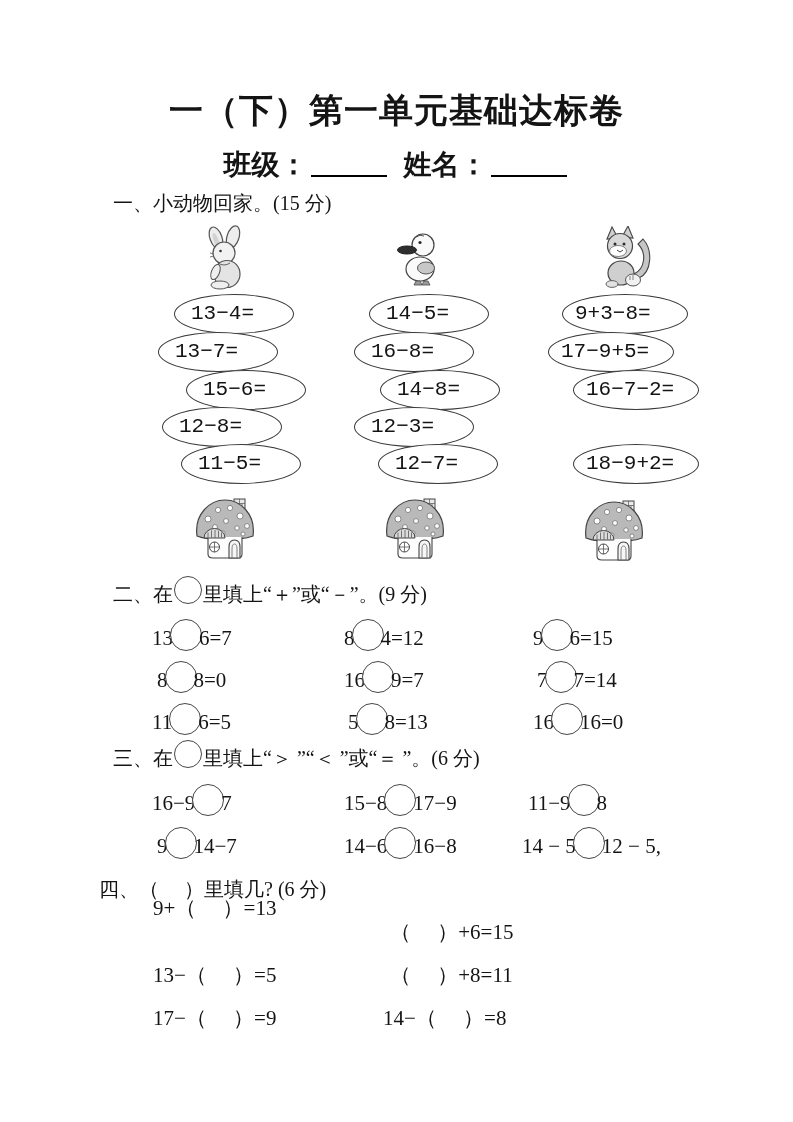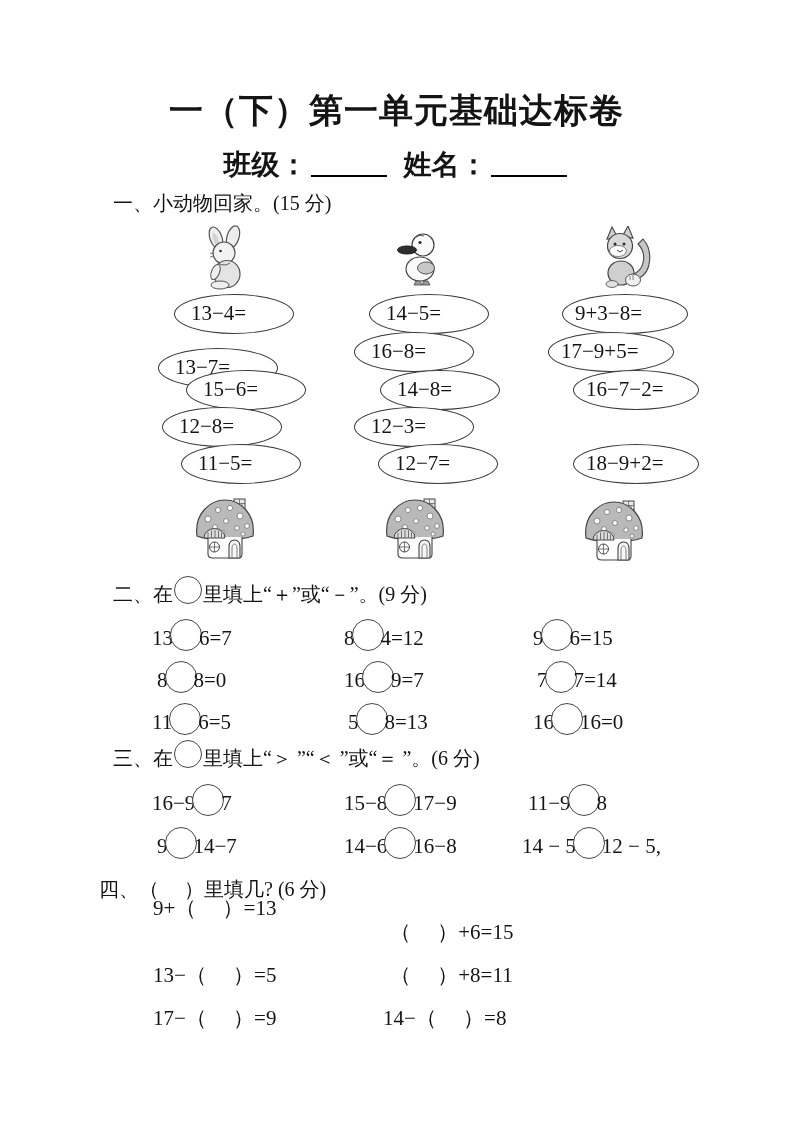--- a/index.html
+++ b/index.html
@@ -9,21 +9,21 @@
   .title{left:0;top:88px;width:100%;text-align:center;font-size:34px;font-weight:bold;
          font-family:"Liberation Sans","DejaVu Sans",sans-serif;letter-spacing:1px;}
   .subline{left:0;top:146px;width:100%;text-align:center;font-size:28px;font-weight:bold;}
   .blank{display:inline-block;width:76px;height:18px;border-bottom:2.2px solid #000;
          vertical-align:-3px;margin:0 3px;}
   .gap{display:inline-block;width:14px;}
   .sechead{font-size:20px;white-space:nowrap;}
   .hflex{position:absolute;display:flex;align-items:center;font-size:20px;white-space:nowrap;}
   .oval{position:absolute;width:118px;height:38px;border:1.4px solid #3a3a3a;border-radius:50%;
         background:#fff;}
-  .oval span{display:block;padding-left:16px;line-height:37px;font-size:21px;white-space:nowrap;}
+  .oval span{display:block;padding-left:16px;line-height:37px;font-size:21px;white-space:nowrap;font-family:Liberation Mono, monospace;}
   .oval.wide{width:124px;}
   .oval.wide span{padding-left:12px;}
   .prob{position:absolute;display:flex;align-items:center;font-size:21px;white-space:nowrap;}
   .crc{flex:none;width:30px;height:30px;border:1.4px solid #474747;border-radius:50%;
        margin:-7px -3px 0 -3px;background:#fff;}
   .crc-h{width:26px;height:26px;margin:-10px 1px 0 1px;}
   .prob4{position:absolute;font-size:21px;white-space:nowrap;}
   svg{display:block;}
 </style>
 </head>
@@ -77,21 +77,21 @@
       <ellipse cx="24" cy="47" rx="13" ry="12" fill="#cfcfcf" stroke="#444" stroke-width="1.2"></ellipse>
       <ellipse cx="36" cy="54" rx="7.5" ry="6" fill="#f1f1f1" stroke="#555" stroke-width="1"></ellipse>
       <path d="M33,50 l0,4 M36,49 l0,5" stroke="#666" stroke-width="0.8"></path>
       <ellipse cx="15" cy="58" rx="6" ry="3.4" fill="#e2e2e2" stroke="#555" stroke-width="0.9"></ellipse>
     </svg>
   </div>
 
   <div class="oval" style="left:174px;top:294px">
       <span>13−4=</span>
     </div>
-  <div class="oval" style="left:158px;top:348px">
+  <div class="oval" style="left:158px;top:332px">
       <span>13−7=</span>
     </div>
   <div class="oval" style="left:186px;top:370px">
       <span>15−6=</span>
     </div>
   <div class="oval" style="left:162px;top:407px">
       <span>12−8=</span>
     </div>
   <div class="oval" style="left:181px;top:444px">
       <span>11−5=</span>

